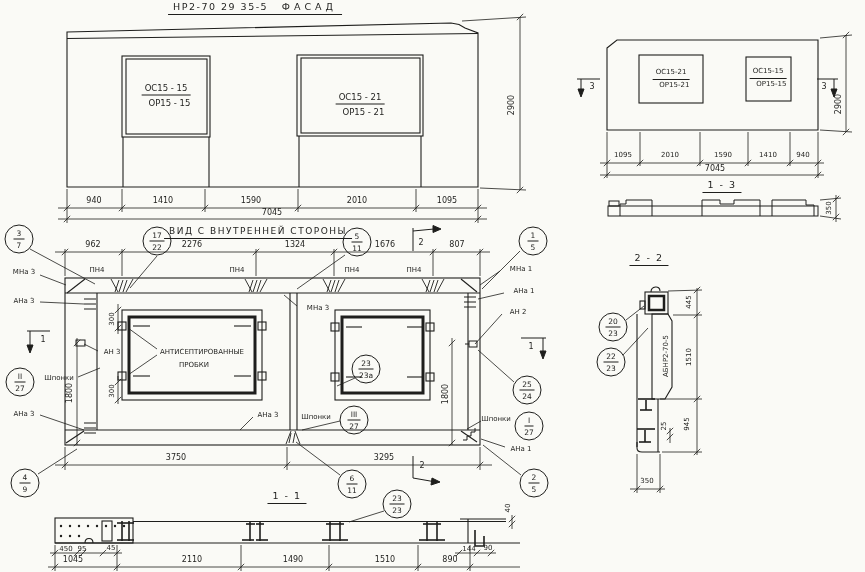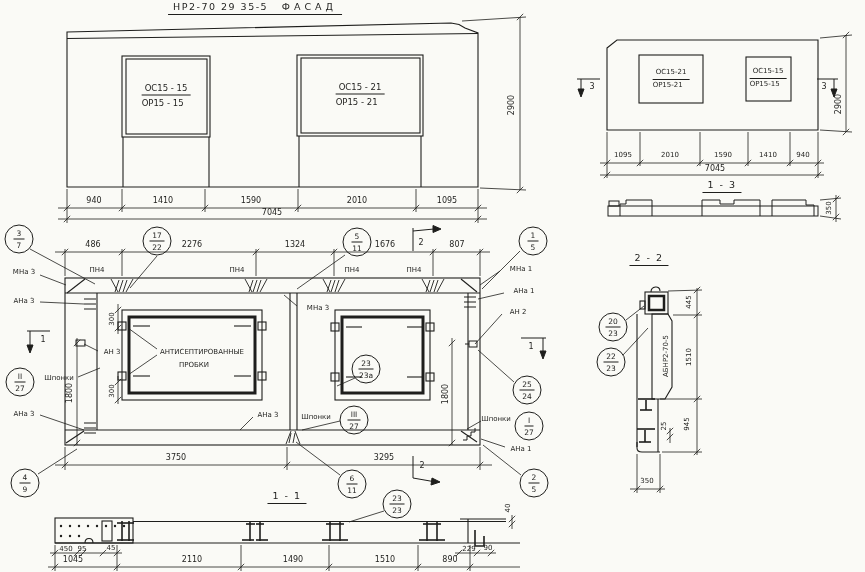--- a/index.html
+++ b/index.html
@@ -12,21 +12,21 @@
   .sm{font-size:7px;}
   .v{transform:translate(-50%,-50%) rotate(-90deg);}
   .dtitle{position:absolute;transform:translateX(-50%);font-size:9.5px;white-space:nowrap;
           border-bottom:1.2px solid var(--ink);padding:0 5px 2px;letter-spacing:1.5px;}
   .sp{letter-spacing:4px;}
   .bal{position:absolute;width:27px;height:27px;border:1.1px solid var(--ink);border-radius:50%;
        transform:translate(-50%,-50%);display:flex;flex-direction:column;align-items:center;
        justify-content:center;font-size:7.5px;line-height:1;background:transparent;}
   .bal .t{border-bottom:1px solid var(--ink);padding:0 3px 1.5px;}
   .bal .b{padding-top:1.5px;}
-  .frac{position:absolute;transform:translate(-50%,-50%);text-align:left;font-size:8.5px;line-height:1;}
+  .frac{position:absolute;transform:translate(-50%,-50%);text-align:right;font-size:8.5px;line-height:1;}
   .frac.small{font-size:7px;}
   .frac .t{display:block;border-bottom:1.1px solid var(--ink);padding:0 3px 2.5px;}
   .frac .b{display:block;padding-top:2.5px;}
 </style>
 </head>
 <body>
 
 <div class="stage">
 
 <svg width="865" height="572" viewBox="0 0 865 572">
@@ -391,21 +391,21 @@
           <line x1="623" y1="355" x2="648" y2="328"></line>
     </g>
   </g>
 </svg>
 
 <div class="dtitle" style="left:255px;top:1px"><span>НР2-70 29  35-5</span>&nbsp;&nbsp;&nbsp;<span class="sp">ФАСАД</span></div>
 <div class="frac" style="left:166px;top:95px">
       <span class="t">ОС15 - 15</span>
       <span class="b">ОР15 - 15</span>
     </div>
-<div class="frac" style="left:360px;top:94px">
+<div class="frac" style="left:360px;top:104px">
       <span class="t">ОС15 - 21</span>
       <span class="b">ОР15 - 21</span>
     </div>
 <div class="lbl" style="left:94px;top:201px">940</div>
 <div class="lbl" style="left:163px;top:201px">1410</div>
 <div class="lbl" style="left:251px;top:201px">1590</div>
 <div class="lbl" style="left:357px;top:201px">2010</div>
 <div class="lbl" style="left:447px;top:201px">1095</div>
 <div class="lbl" style="left:272px;top:213px">7045</div>
 <div class="lbl v" style="left:512px;top:105px">2900</div>
@@ -423,21 +423,22 @@
 <div class="lbl sm" style="left:723px;top:155px">1590</div>
 <div class="lbl sm" style="left:768px;top:155px">1410</div>
 <div class="lbl sm" style="left:803px;top:155px">940</div>
 <div class="lbl" style="left:715px;top:169px">7045</div>
 <div class="lbl v" style="left:839px;top:104px">2900</div>
 <div class="lbl" style="left:592px;top:87px">3</div>
 <div class="lbl" style="left:824px;top:87px">3</div>
 <div class="dtitle" style="left:722px;top:179px">1 - 3</div>
 <div class="lbl v sm" style="left:829px;top:208px">350</div>
 
-<div class="lbl" style="left:93px;top:245px">486</div>
+<div class="dtitle" style="left:258px;top:226px;font-size:9px">ВИД С ВНУТРЕННЕЙ СТОРОНЫ</div>
+<div class="lbl" style="left:93px;top:245px">962</div>
 <div class="lbl" style="left:192px;top:245px">2276</div>
 <div class="lbl" style="left:295px;top:245px">1324</div>
 <div class="lbl" style="left:385px;top:245px">1676</div>
 <div class="lbl" style="left:457px;top:245px">807</div>
 <div class="lbl sm" style="left:97px;top:270px">ПН4</div>
 <div class="lbl sm" style="left:237px;top:270px">ПН4</div>
 <div class="lbl sm" style="left:352px;top:270px">ПН4</div>
 <div class="lbl sm" style="left:414px;top:270px">ПН4</div>
 <div class="lbl" style="left:421px;top:243px">2</div>
 <div class="lbl" style="left:422px;top:466px">2</div>
@@ -468,21 +469,21 @@
 
 <div class="dtitle" style="left:287px;top:490px">1 - 1</div>
 <div class="lbl sm" style="left:66px;top:549px">450</div>
 <div class="lbl sm" style="left:82px;top:549px">95</div>
 <div class="lbl sm" style="left:111px;top:548px">45</div>
 <div class="lbl" style="left:73px;top:560px">1045</div>
 <div class="lbl" style="left:192px;top:560px">2110</div>
 <div class="lbl" style="left:293px;top:560px">1490</div>
 <div class="lbl" style="left:385px;top:560px">1510</div>
 <div class="lbl" style="left:450px;top:560px">890</div>
-<div class="lbl sm" style="left:469px;top:549px">229</div>
+<div class="lbl sm" style="left:469px;top:549px">144</div>
 <div class="lbl sm" style="left:488px;top:548px">90</div>
 
 <div class="dtitle" style="left:649px;top:252px">2 - 2</div>
 <div class="lbl v sm" style="left:666px;top:356px">АБНР2-70-5</div>
 <div class="lbl v sm" style="left:689px;top:302px">445</div>
 <div class="lbl v sm" style="left:689px;top:357px">1510</div>
 <div class="lbl v sm" style="left:687px;top:424px">945</div>
 <div class="lbl v sm" style="left:664px;top:426px">25</div>
 <div class="lbl sm" style="left:647px;top:481px">350</div>
 

